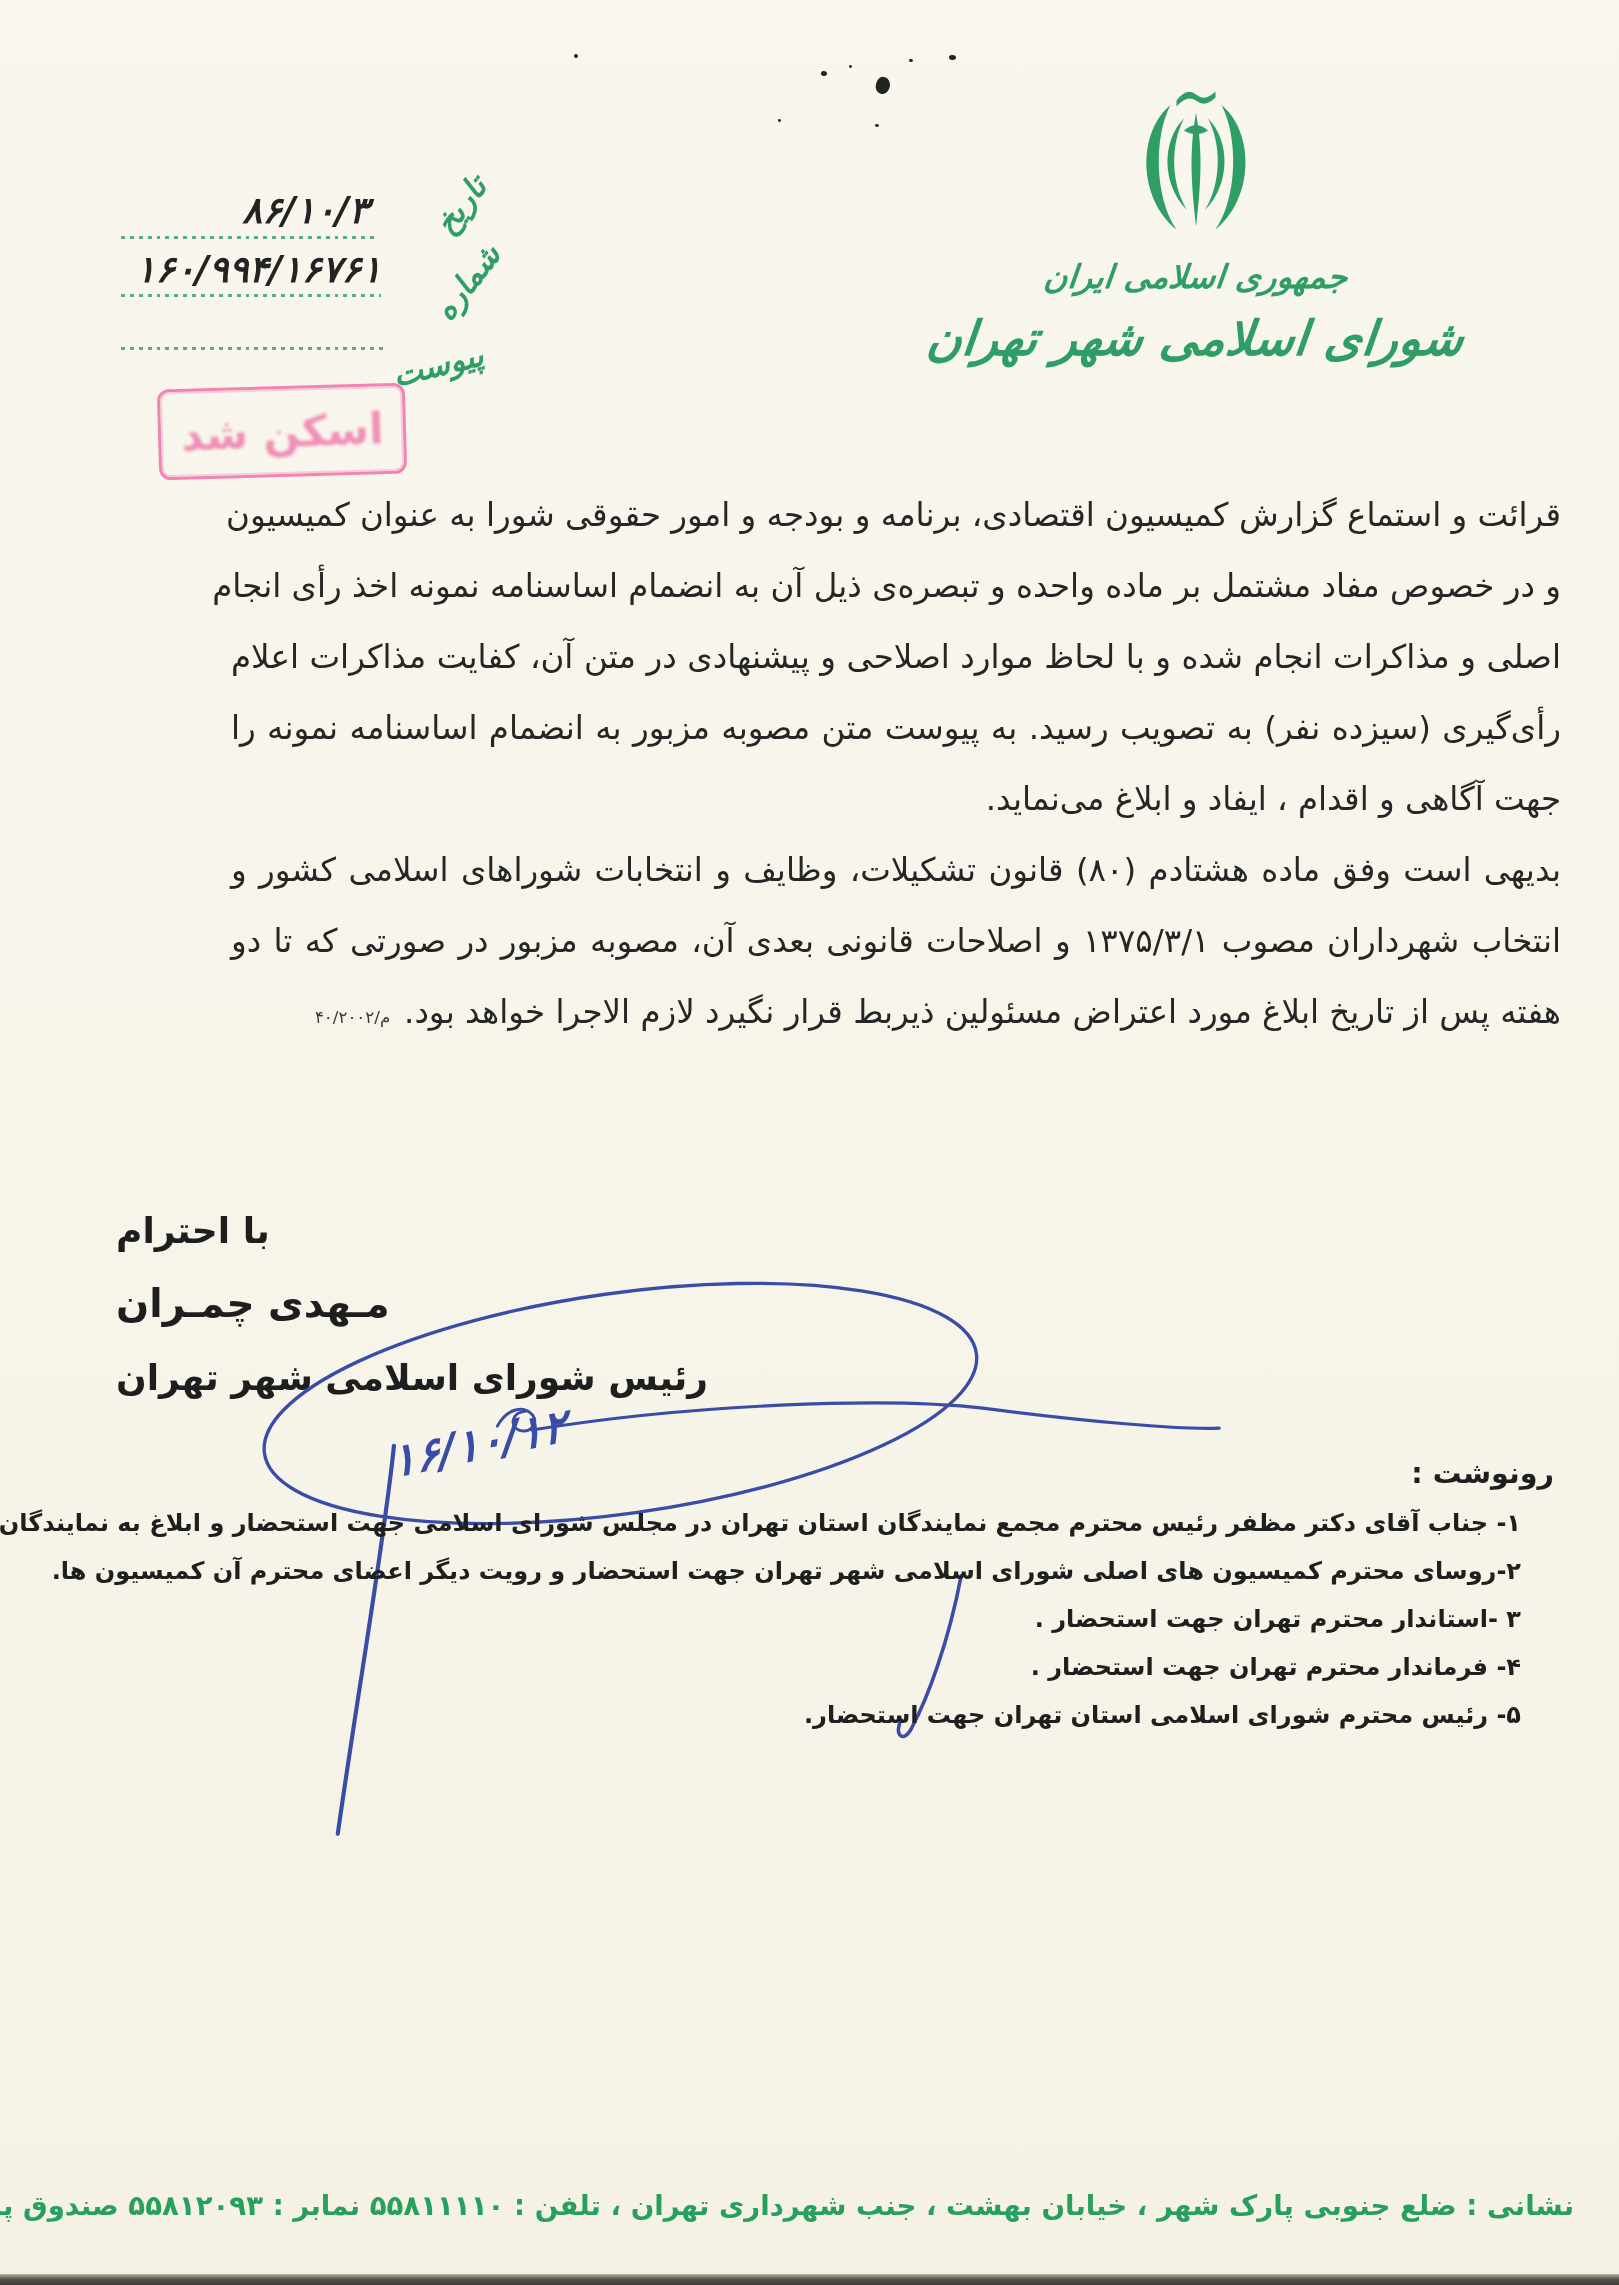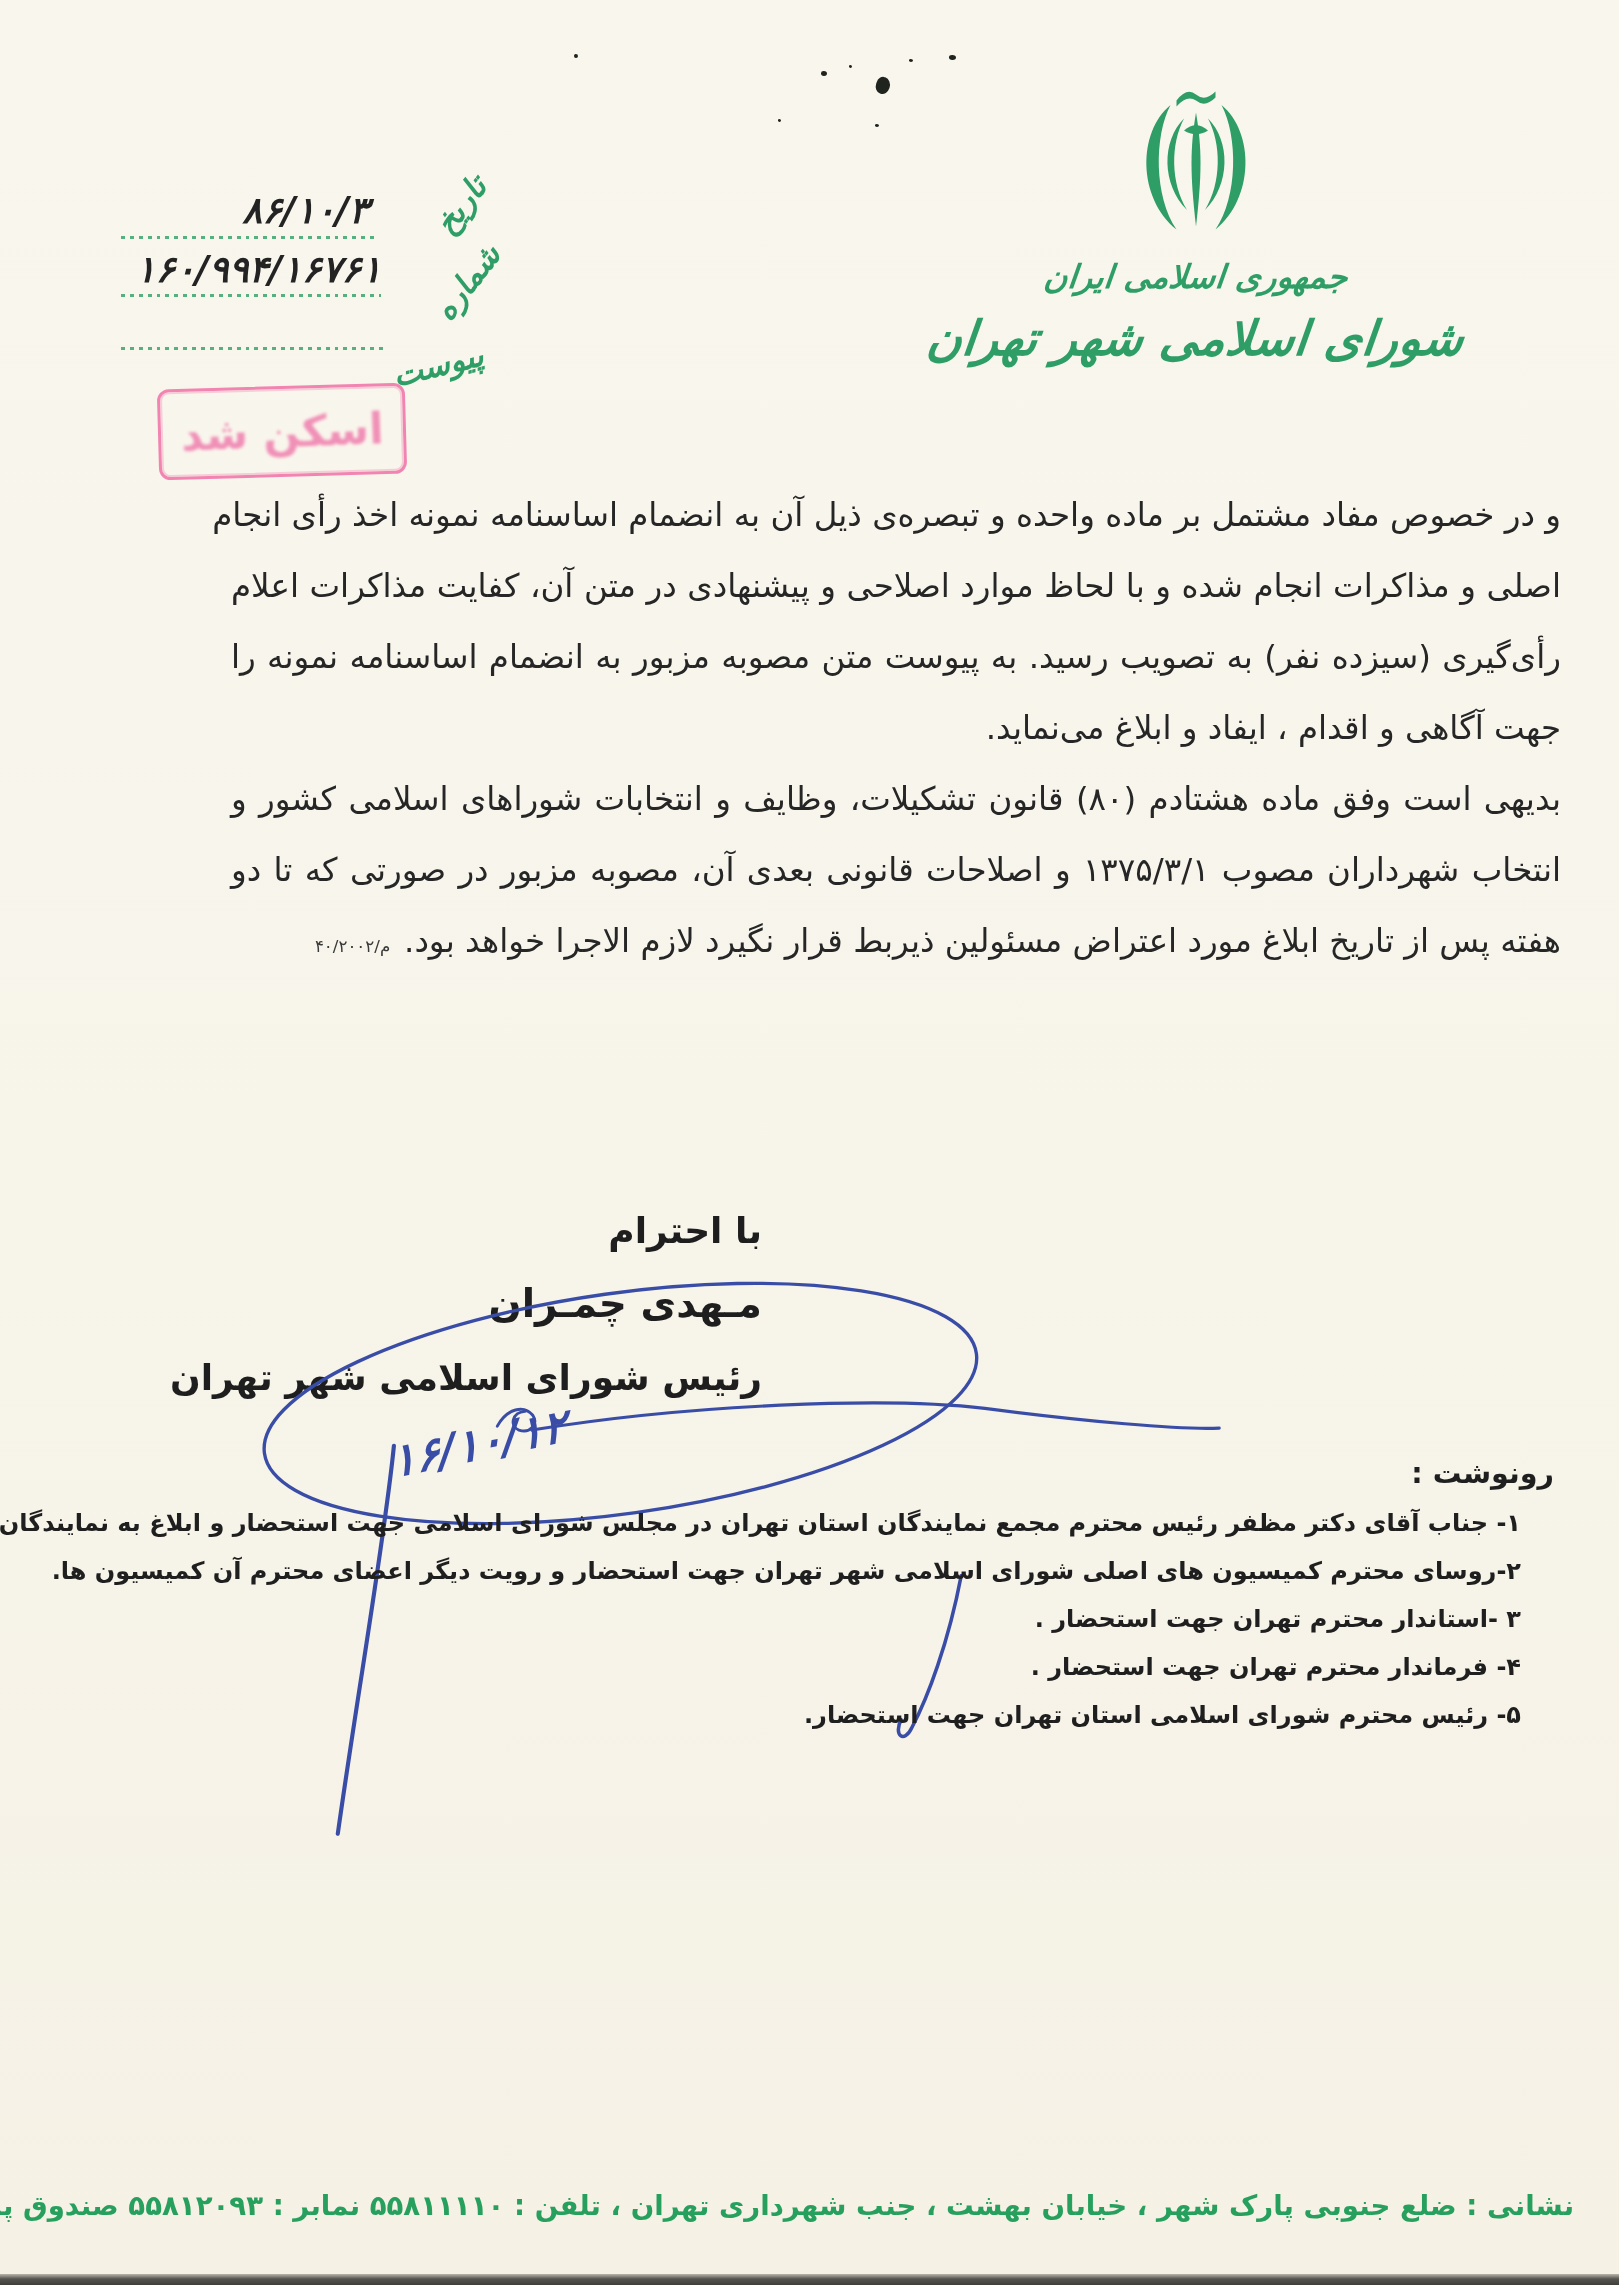--- a/index.html
+++ b/index.html
@@ -43,21 +43,21 @@
               opacity:.85;transform:rotate(-.5deg);}
 
   
   .body-text{position:absolute;top:480px;right:58px;width:1330px;font-size:32.5px;
              line-height:71px;color:#262626;}
   .bline{text-align:justify;text-align-last:justify;white-space:nowrap;}
   .bline.endline{text-align:center;text-align-last:right;}
   .refnote{font-size:16.7px;color:#3a3a3a;margin-right:13.8px;}
 
   
-  .sig-block{position:absolute;left:132px;top:1210px;width:630px;text-align:right;
+  .sig-block{position:absolute;left:116px;top:1210px;width:630px;text-align:left;
              font-weight:700;color:#1e1e1e;}
   .sig-salutation{font-size:36px;margin-bottom:29.6px;}
   .sig-name{font-size:39px;margin-bottom:31.5px;letter-spacing:1px;}
   .sig-title{font-size:36px;white-space:nowrap;margin-top:24px;}
   .hand-date{position:absolute;left:390px;top:1417px;font-size:45px;font-weight:700;
              color:#3a4da6;transform:rotate(-12deg) skewX(-6deg);font-style:italic;}
 
   
   .cc-header{position:absolute;right:65px;top:1456px;font-size:28.6px;font-weight:700;
              color:#1f1f1f;}
@@ -115,20 +115,21 @@
   <div class="speck" style="left:574px;top:54px;width:3.9px;height:3.9px;"></div>
   <div class="speck" style="left:821px;top:71px;width:5.9px;height:4.9px;"></div>
   <div class="speck" style="left:849px;top:65px;width:3px;height:3px;"></div>
   <div class="speck" style="left:876px;top:77px;width:13.8px;height:16.7px;transform:rotate(18deg);"></div>
   <div class="speck" style="left:909px;top:59px;width:3.9px;height:3px;"></div>
   <div class="speck" style="left:949px;top:55px;width:6.9px;height:4.9px;"></div>
   <div class="speck" style="left:778px;top:119px;width:3px;height:3px;"></div>
   <div class="speck" style="left:875px;top:124px;width:3.9px;height:3px;"></div>
 
   <div class="body-text rtl">
+    <div class="bline">قرائت و استماع گزارش کمیسیون اقتصادی، برنامه و بودجه و امور حقوقی شورا به عنوان کمیسیون</div>
     <div class="bline">و در خصوص مفاد مشتمل بر ماده واحده و تبصره‌ی ذیل آن به انضمام اساسنامه نمونه اخذ رأی انجام</div>
     <div class="bline">اصلی و مذاکرات انجام شده و با لحاظ موارد اصلاحی و پیشنهادی در متن آن، کفایت مذاکرات اعلام</div>
     <div class="bline">رأی‌گیری (سیزده نفر) به تصویب رسید. به پیوست متن مصوبه مزبور به انضمام اساسنامه نمونه را</div>
     <div class="bline endline">جهت آگاهی و اقدام ، ایفاد و ابلاغ می‌نماید.</div>
     <div class="bline">بدیهی است وفق ماده هشتادم (۸۰) قانون تشکیلات، وظایف و انتخابات شوراهای اسلامی کشور و</div>
     <div class="bline">انتخاب شهرداران مصوب ۱۳۷۵/۳/۱ و اصلاحات قانونی بعدی آن، مصوبه مزبور در صورتی که تا دو</div>
     <div class="bline endline"><span>هفته پس  از تاریخ ابلاغ مورد اعتراض مسئولین ذیربط قرار نگیرد لازم الاجرا خواهد بود.</span><span class="refnote">م/۴۰/۲۰۰۲</span></div>
   </div>
 
   <div class="sig-block rtl">

